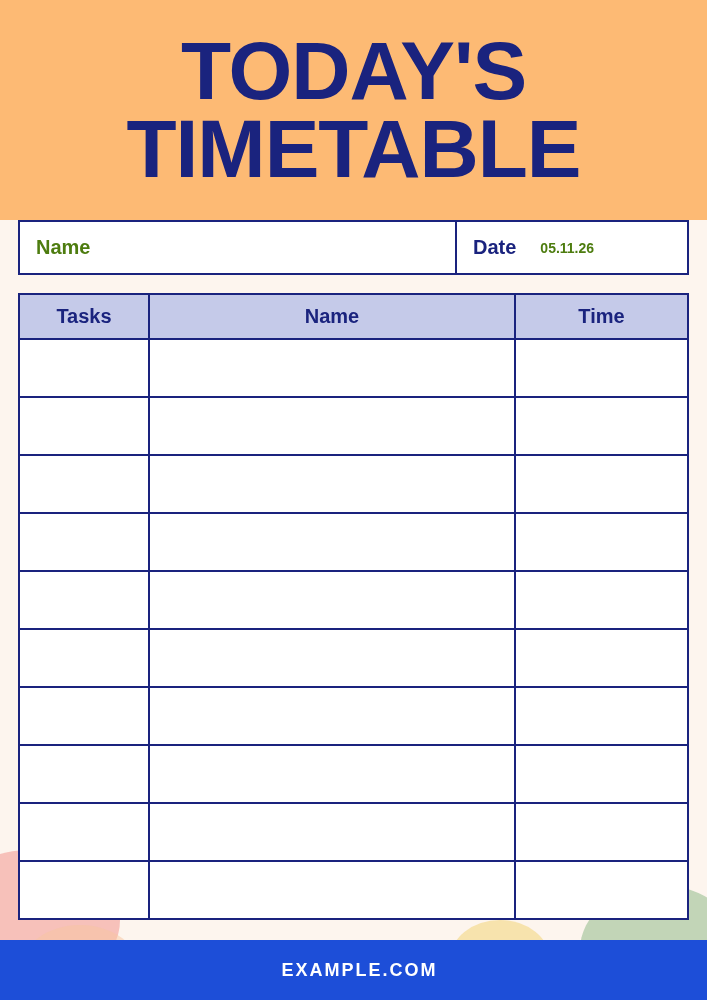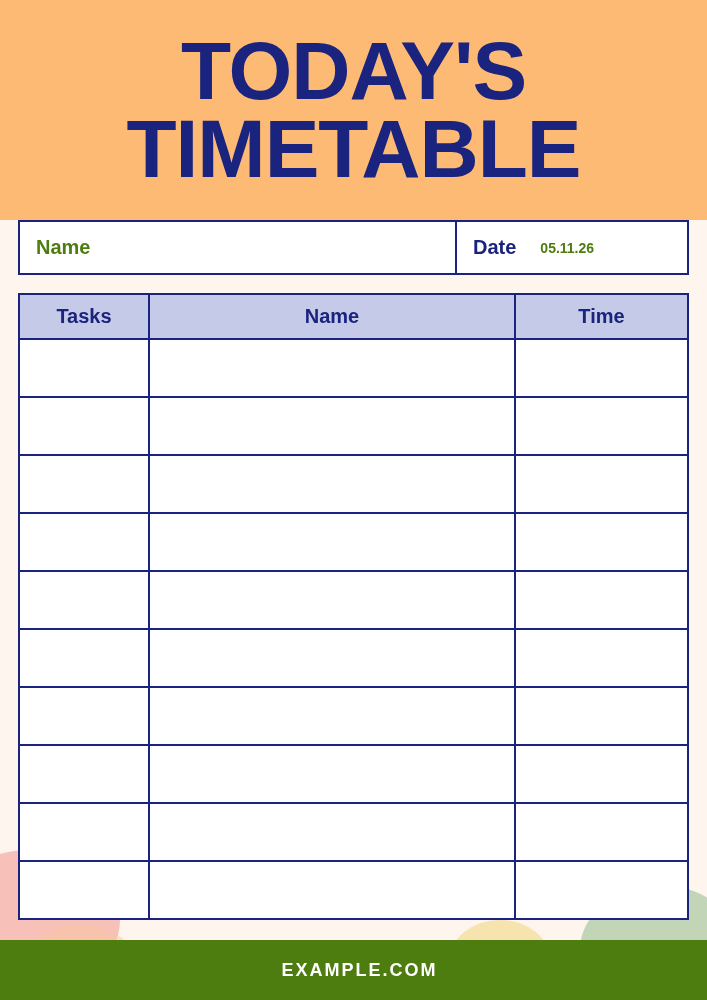--- a/index.html
+++ b/index.html
@@ -108,21 +108,21 @@
     .col-tasks { width: auto; }
     .col-notes { width: 173px; }
 
     
     .footer {
       position: absolute;
       bottom: 0;
       left: 0;
       width: 100%;
       height: 60px;
-      background-color: #4d7c0f;
+      background-color: #1d4ed8;
       display: flex;
       align-items: center;
       justify-content: center;
       z-index: 10;
       padding-left: 12px;
     }
 
     .footer-text {
       color: #fff;
       font-family: Arial, sans-serif;

